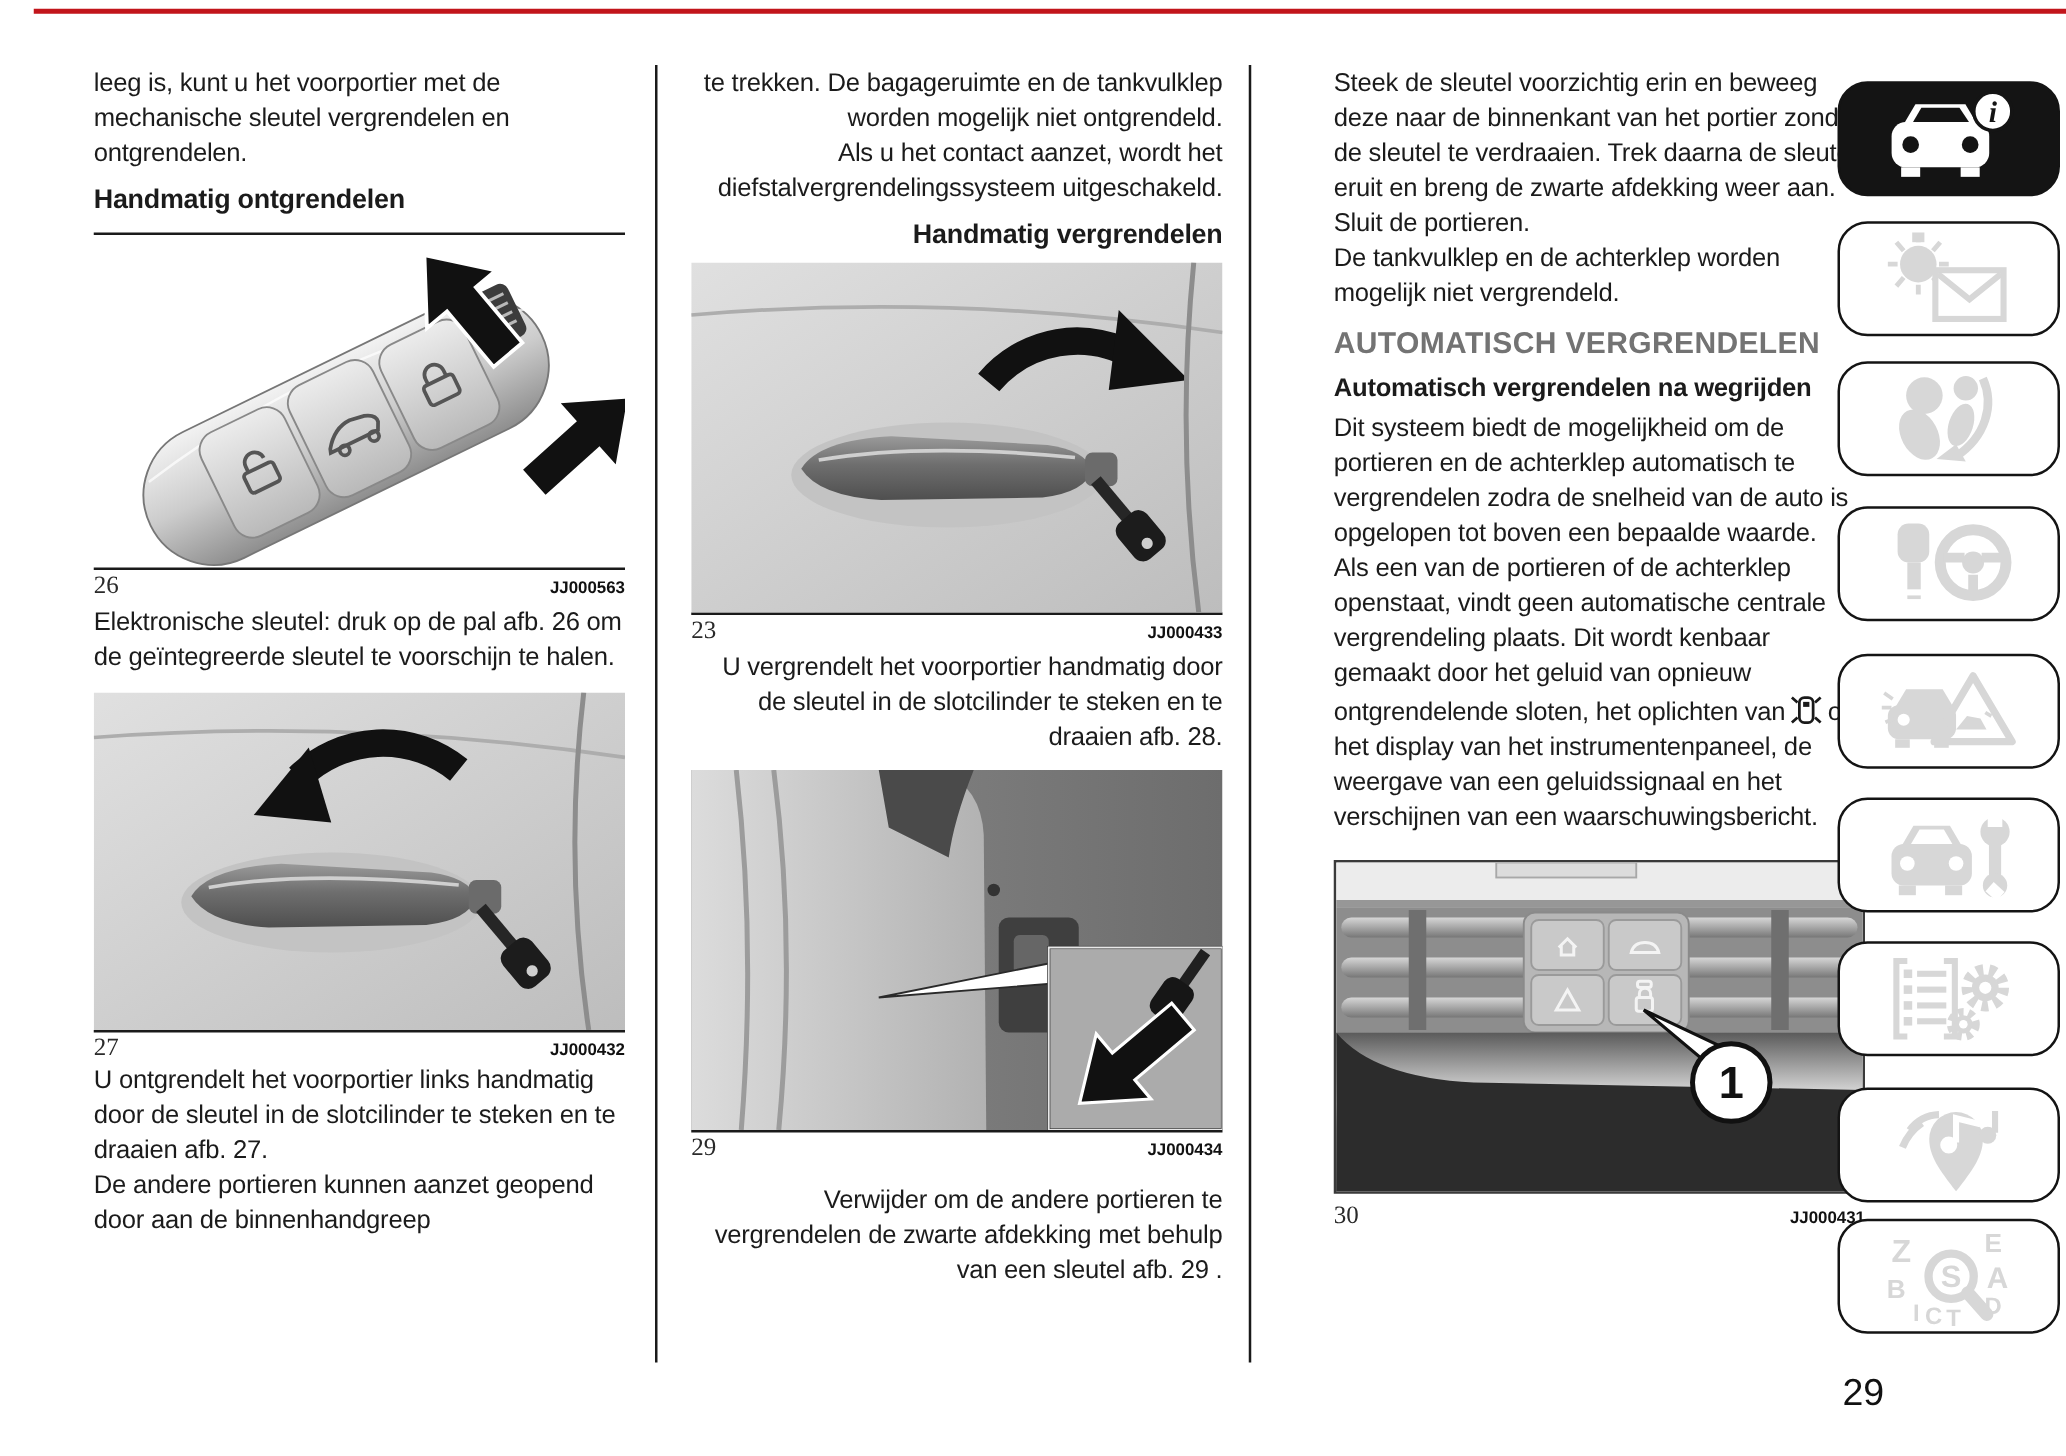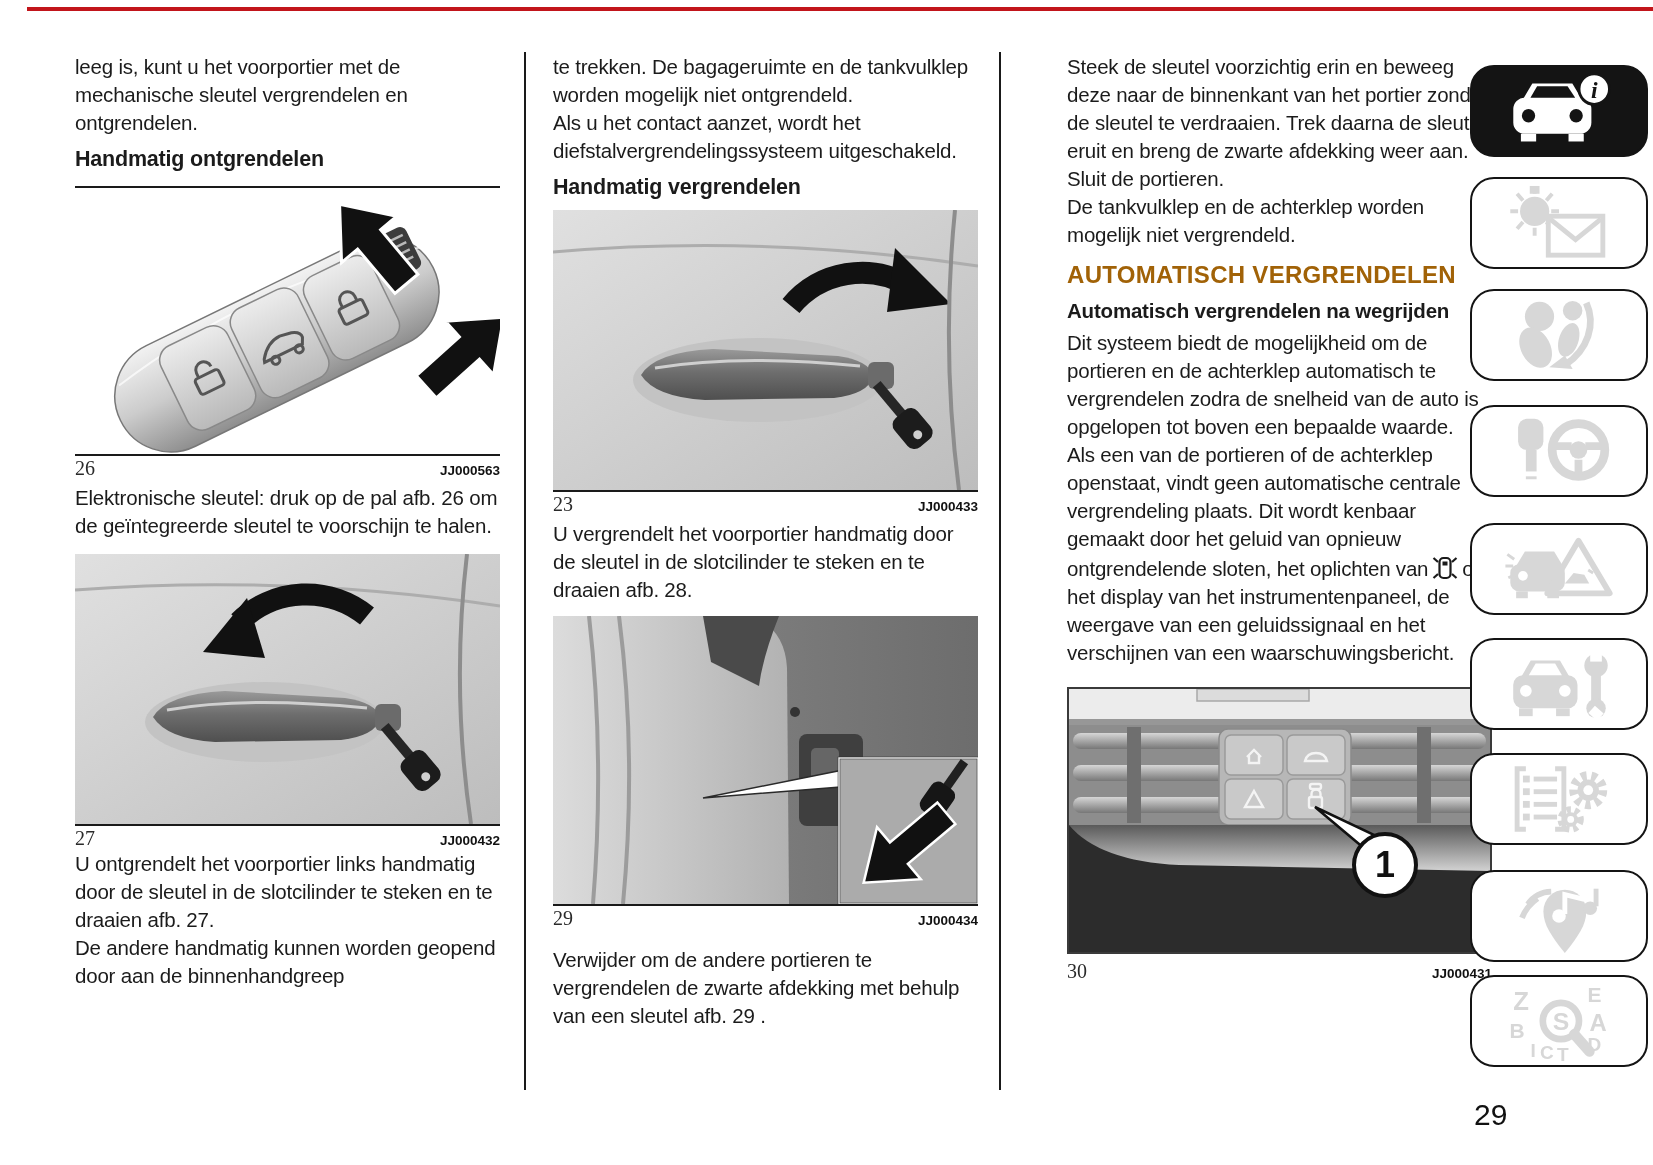--- a/index.html
+++ b/index.html
@@ -3,21 +3,21 @@
 <meta charset="utf-8">
 <style>
   html,body{margin:0;padding:0;background:#fff;}
   #page{position:relative;width:1653px;height:1165px;background:#ffffff;overflow:hidden;
         font-family:"Liberation Sans","DejaVu Sans",sans-serif;color:#1b1b1b;padding-left:32px;}
   .top-rule{position:absolute;left:27px;right:27px;top:7px;height:4px;background:#c2151b;}
   .col{position:absolute;top:53px;width:425px;}
   .vdiv{position:absolute;top:52px;width:2px;height:1038px;background:#1a1a1a;}
   .p{font-size:20.5px;line-height:28px;letter-spacing:-0.2px;margin:0;}
   .colhead{font-size:21.5px;font-weight:bold;letter-spacing:-0.2px;margin:10px 0 0 0;}
-  .mainhead{font-size:24px;font-weight:bold;letter-spacing:0.3px;margin:12px 0 0 0;color:#a16207;}
+  .mainhead{font-size:24px;font-weight:bold;letter-spacing:0.3px;margin:12px 0 0 0;color:#737373;}
   .subhead{font-size:20.5px;font-weight:bold;letter-spacing:-0.2px;margin:10px 0 6px 0;}
   .toprule-fig{border-top:2px solid #1a1a1a;margin-top:14px;}
   .figure{margin:0;}
   .figure svg{display:block;}
   .figcap{display:flex;justify-content:space-between;align-items:baseline;
           border-top:2px solid #1a1a1a;padding-top:1px;}
   .figcap.noline{border-top:none;padding-top:6px;}
   .fignum{font-size:20px;color:#2a2a2a;font-family:Liberation Serif, serif;}
   .figcode{font-size:13.5px;font-weight:bold;color:#111;}
   .fig-border{border:2px solid #3a3a3a;}
@@ -118,24 +118,24 @@
         <polygon points="128,98 172,44 190,104" fill="#111"></polygon>
         <path d="M392,0 Q376,135 396,270" fill="none" stroke="#8d8d8d" stroke-width="4"></path>
       </svg>
       <figcaption class="figcap">
         <span class="fignum">27</span>
         <span class="figcode">JJ000432</span>
       </figcaption>
     </figure>
 
     <p class="p">U ontgrendelt het voorportier links handmatig door de sleutel in de slotcilinder te steken en te draaien afb. 27.</p>
-    <p class="p">De andere handmatig kunnen worden geopend door aan de binnenhandgreep</p>
-  </div>
-
-  <div class="col" style="left:553px;">
+    <p class="p">De andere portieren kunnen aanzet geopend door aan de binnenhandgreep</p>
+  </div>
+
+  <div class="col" style="left:553px;text-align:right;">
     <p class="p">te trekken. De bagageruimte en de tankvulklep worden mogelijk niet ontgrendeld.</p>
     <p class="p">Als u het contact aanzet, wordt het diefstalvergrendelingssysteem uitgeschakeld.</p>
     <h3 class="colhead">Handmatig vergrendelen</h3>
 
     <figure class="figure" style="margin-top:10px;">
       <svg width="425" height="280" viewBox="0 0 425 280">
         <rect width="425" height="280" fill="url(#dbg1)"></rect>
         <path d="M0,42 Q210,24 425,56" fill="none" stroke="#adadad" stroke-width="3"></path>
         <ellipse cx="205" cy="170" rx="125" ry="42" fill="#c3c3c3"></ellipse>
         <path d="M88,165 Q102,142 160,139 L285,146 Q315,150 321,166 Q315,184 281,188 L152,190 Q102,187 88,165 Z" fill="url(#hdl)"></path>

